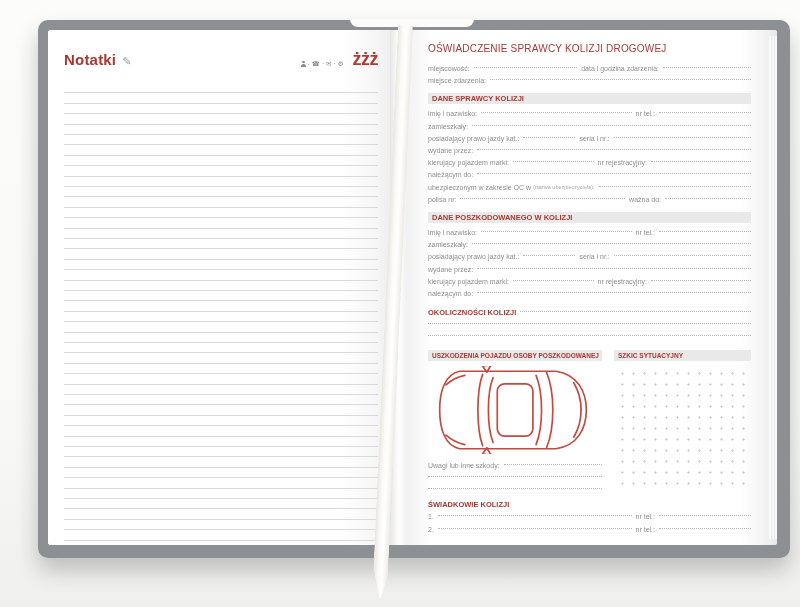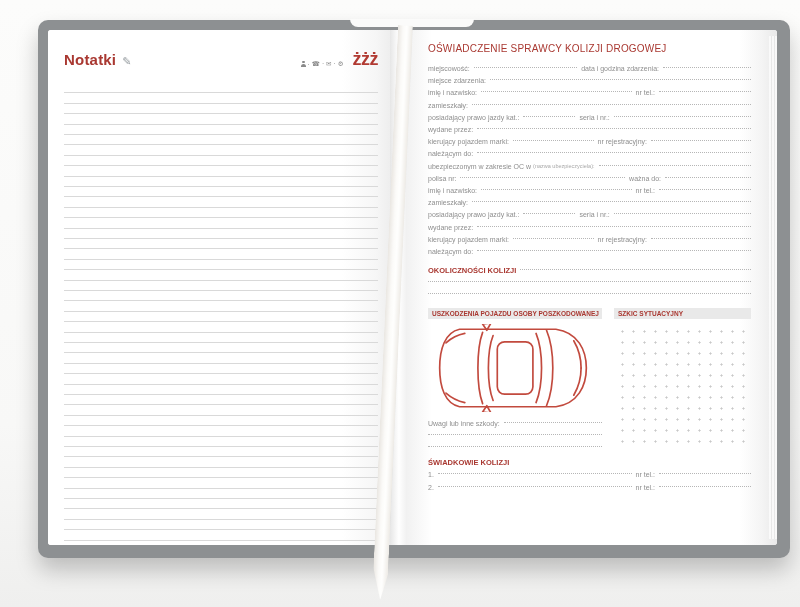--- a/index.html
+++ b/index.html
@@ -128,20 +128,21 @@
           <span class="lbl">miejscowość:</span>
           <span class="dots"></span>
           <span class="lbl">data i godzina zdarzenia:</span>
           <span class="dots f88 last"></span>
         </div>
         <div class="frow">
           <span class="lbl">miejsce zdarzenia:</span>
           <span class="dots last"></span>
         </div>
 
+        <div class="band">DANE SPRAWCY KOLIZJI</div>
 
         <div class="frow">
           <span class="lbl">imię i nazwisko:</span>
           <span class="dots"></span>
           <span class="lbl">nr tel.:</span>
           <span class="dots f92 last"></span>
         </div>
         <div class="frow">
           <span class="lbl">zamieszkały:</span>
           <span class="dots last"></span>
@@ -171,20 +172,21 @@
           <span class="small-note">(nazwa ubezpieczyciela):</span>
           <span class="dots last"></span>
         </div>
         <div class="frow">
           <span class="lbl">polisa nr:</span>
           <span class="dots"></span>
           <span class="lbl">ważna do:</span>
           <span class="dots f86 last"></span>
         </div>
 
+        <div class="band">DANE POSZKODOWANEGO W KOLIZJI</div>
 
         <div class="frow">
           <span class="lbl">imię i nazwisko:</span>
           <span class="dots"></span>
           <span class="lbl">nr tel.:</span>
           <span class="dots f92 last"></span>
         </div>
         <div class="frow">
           <span class="lbl">zamieszkały:</span>
           <span class="dots last"></span>

